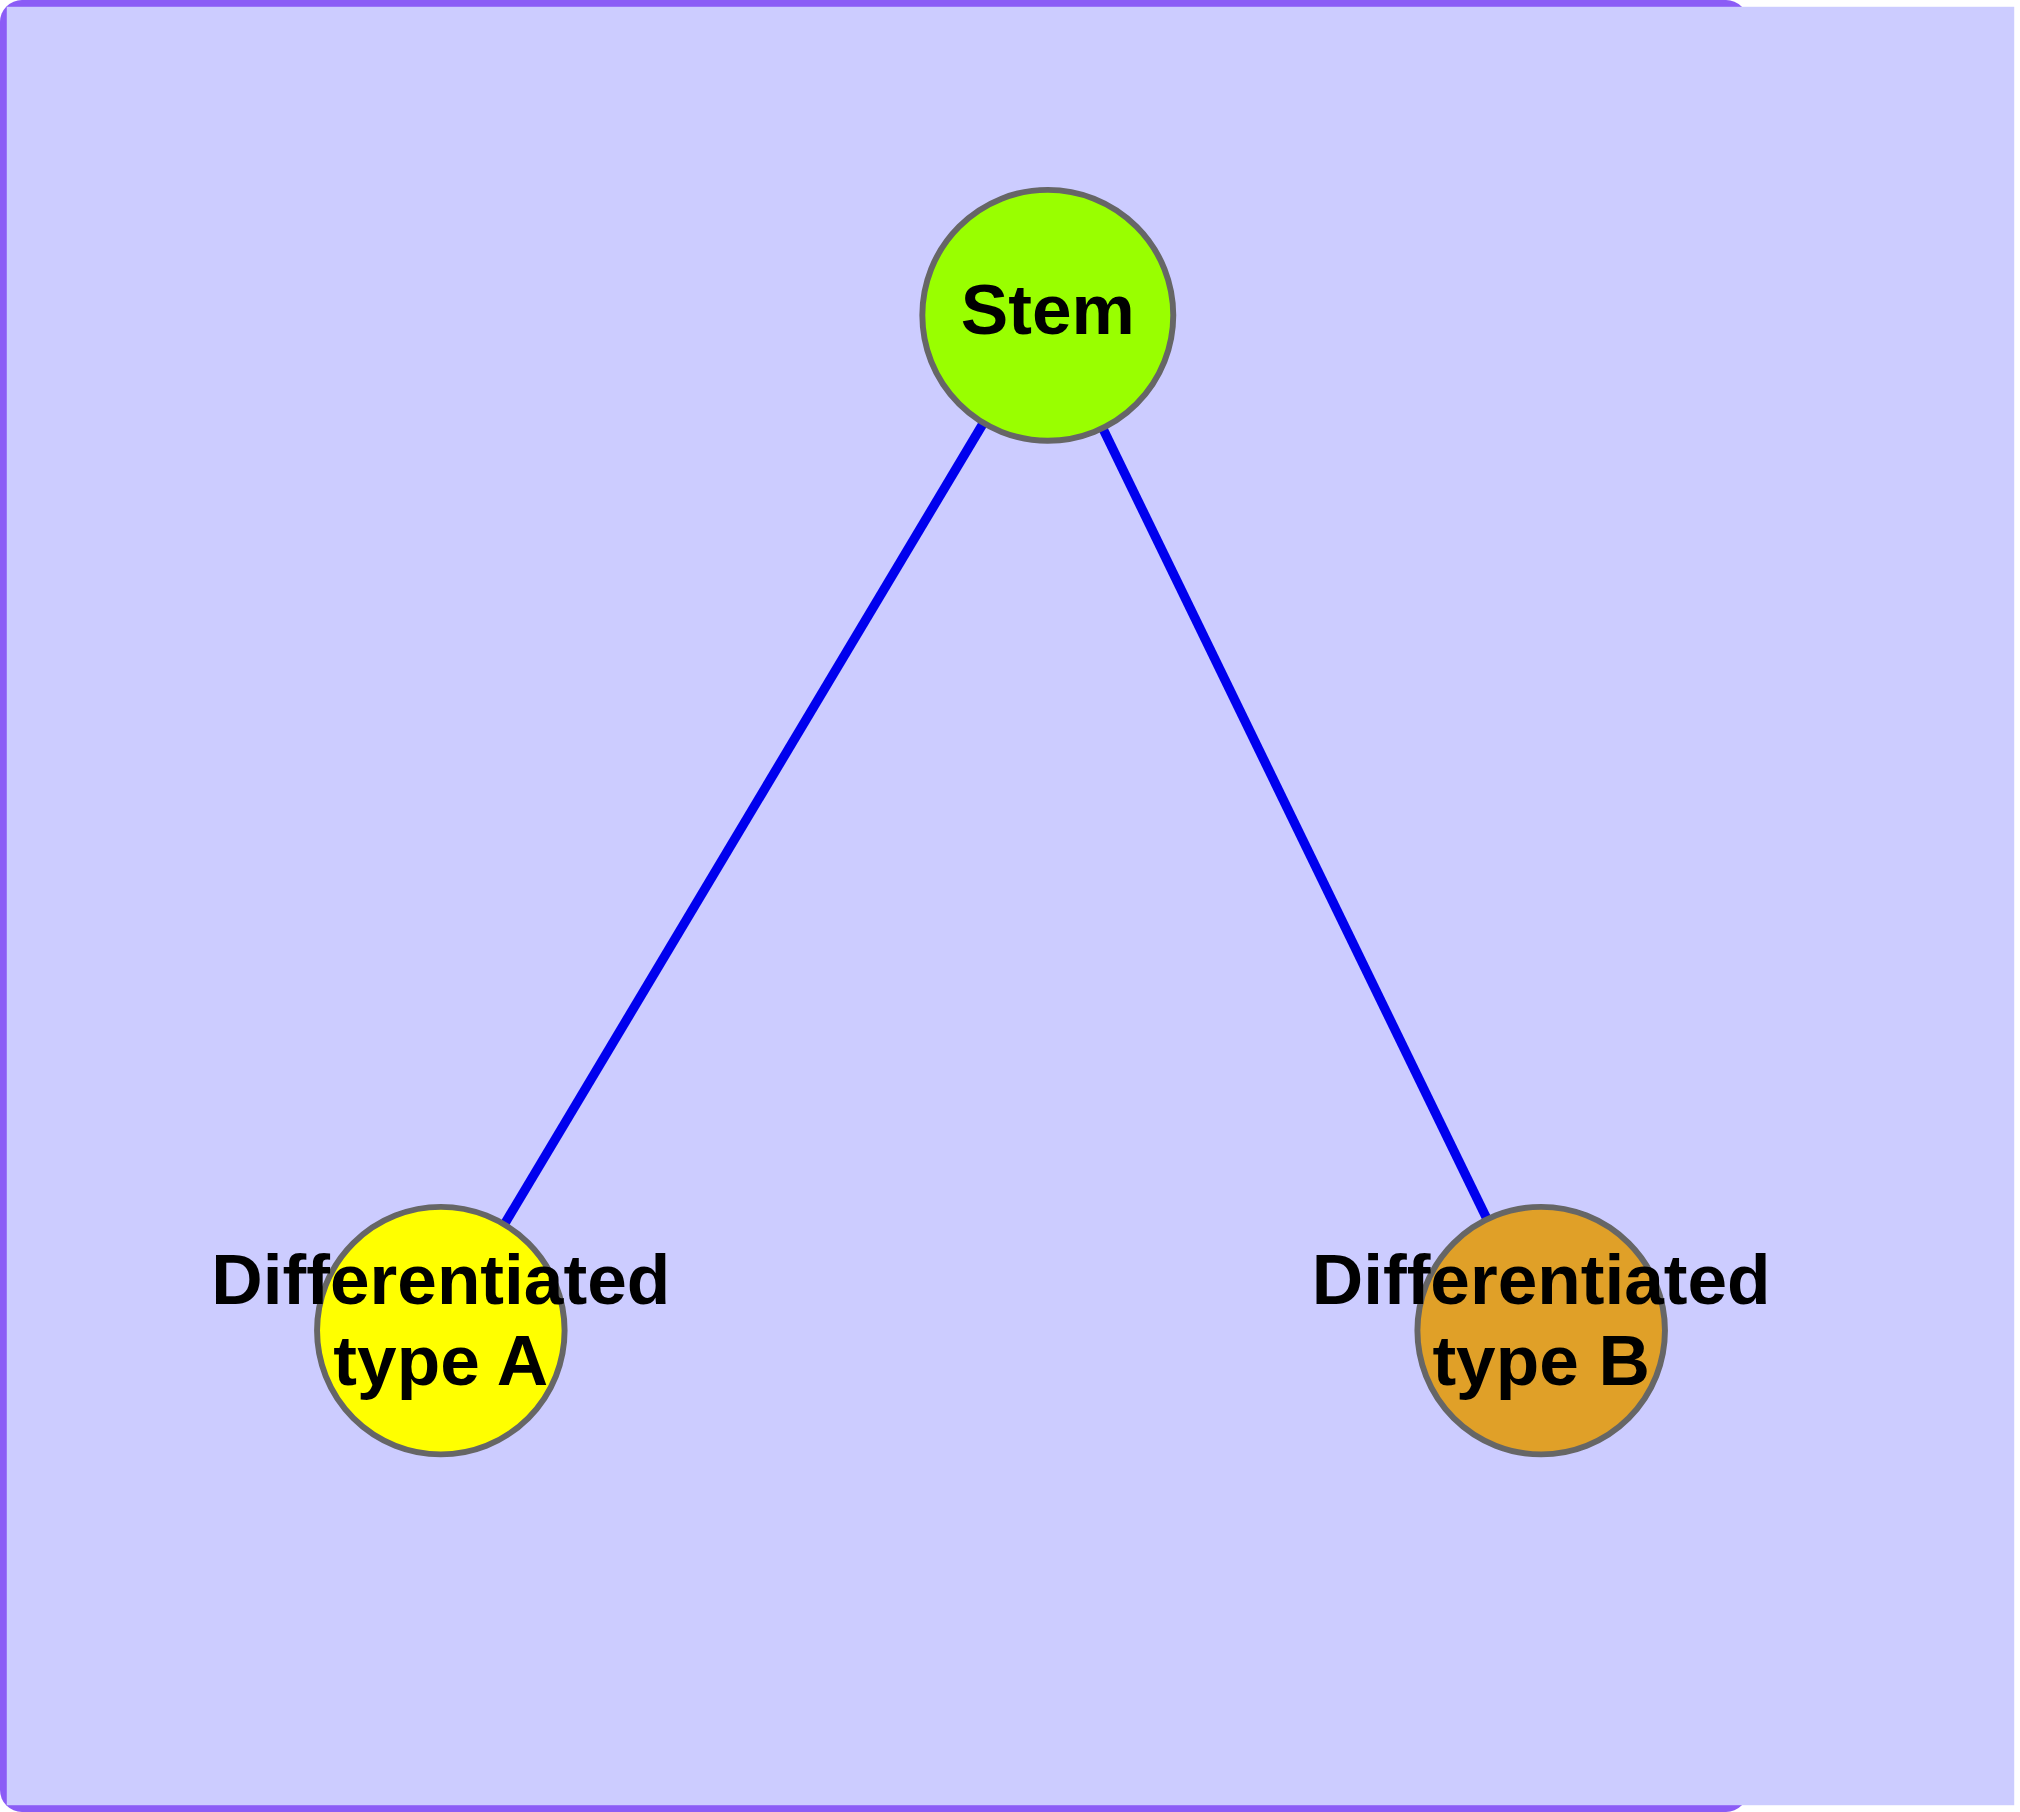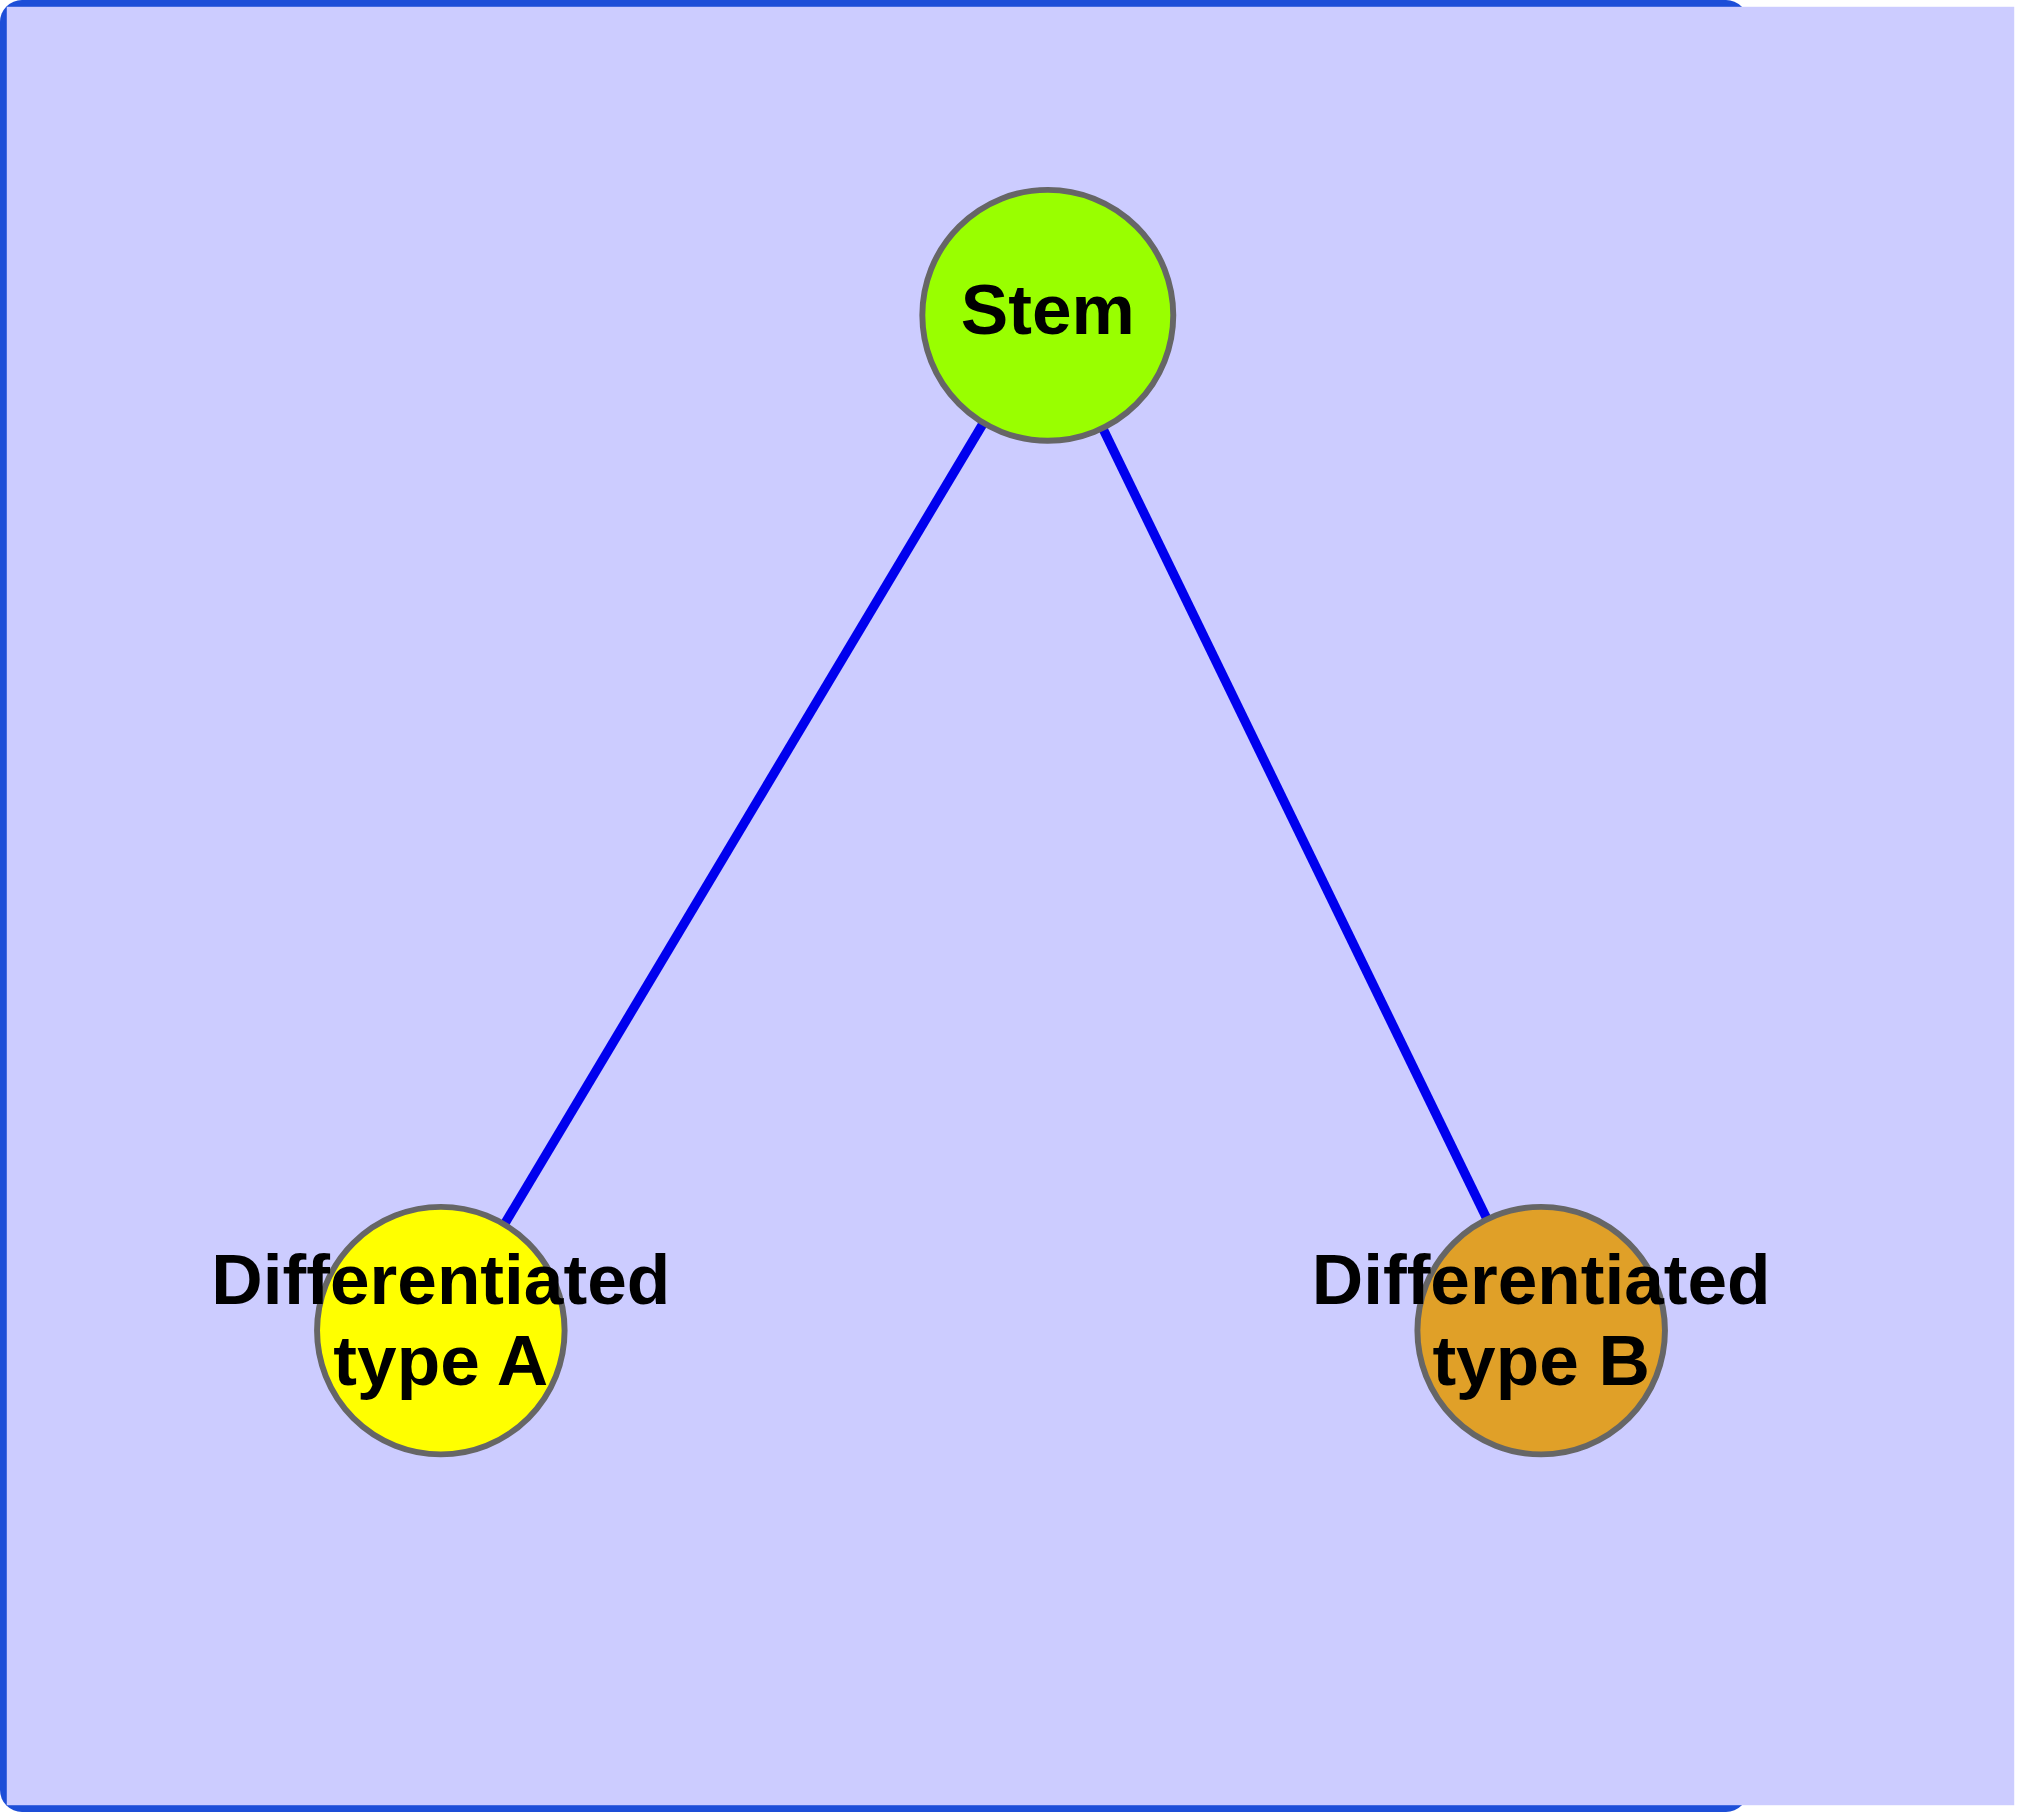--- a/index.html
+++ b/index.html
@@ -10,21 +10,21 @@
   body {
     width: 2021px;
     height: 1812px;
     overflow: hidden;
     font-family: "Liberation Sans", sans-serif;
   }
   #diagram-canvas {
     position: relative;
     width: 1748px;
     height: 1812px;
-    background: #1d4ed8;
+    background: #8b5cf6;
     border-radius: 22px;
   }
   #graph-svg {
     position: absolute;
     top: 0;
     left: 0;
     width: 2021px;
     height: 1812px;
     display: block;
   }

